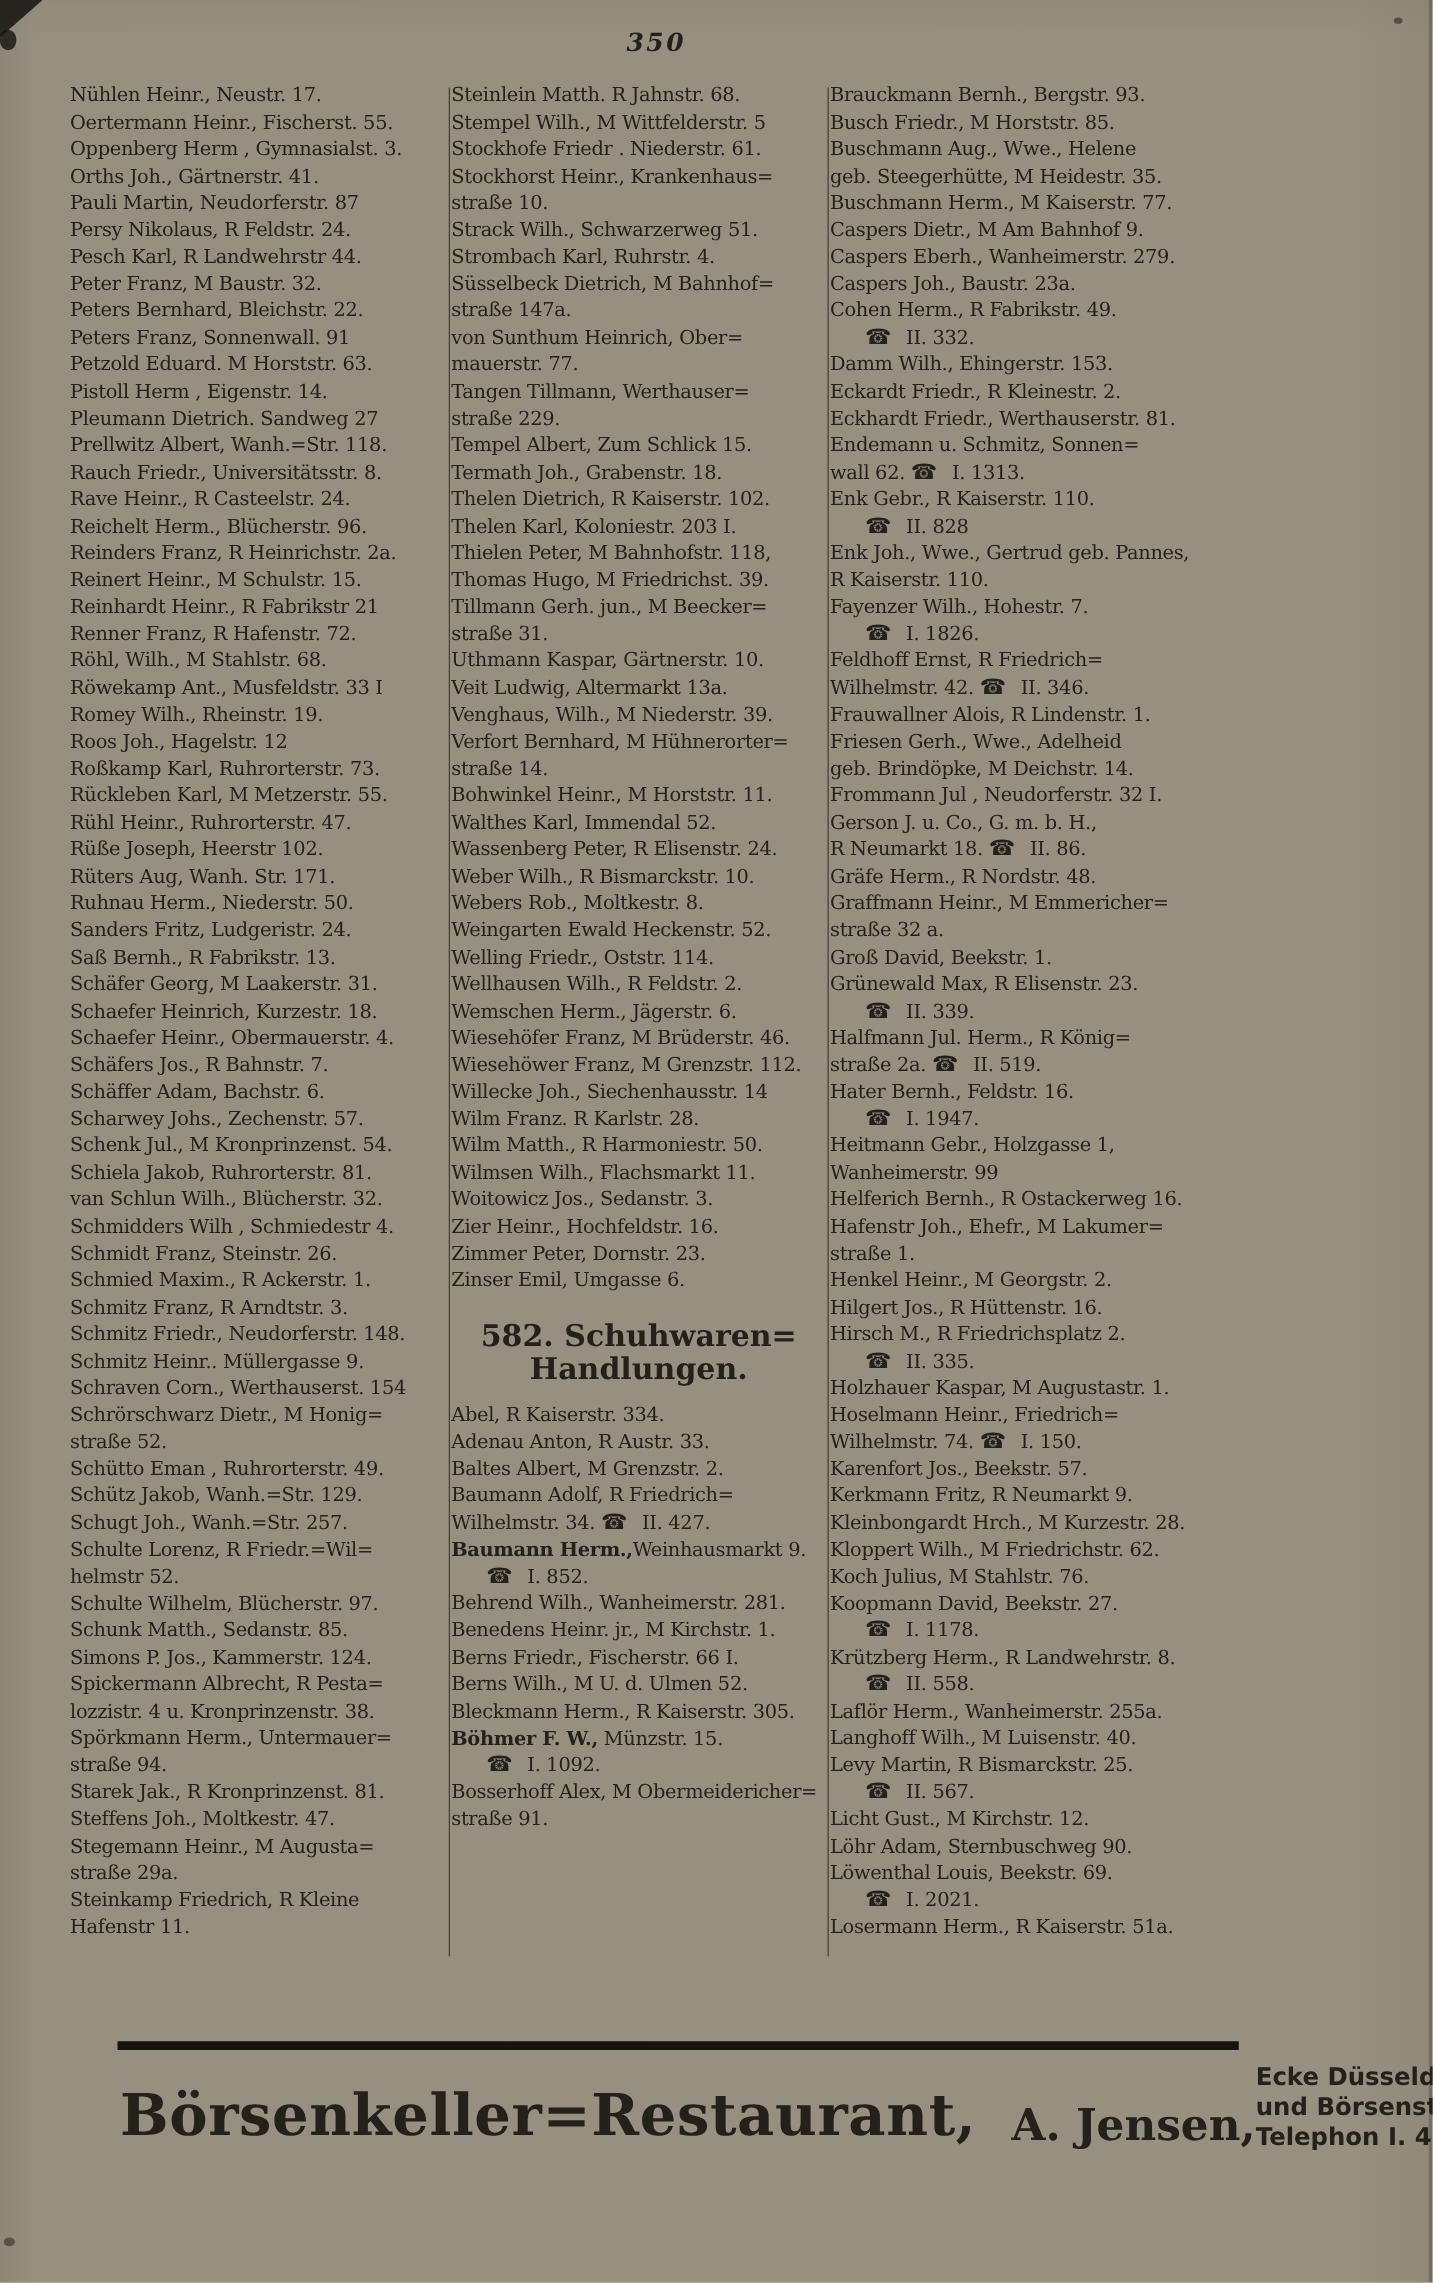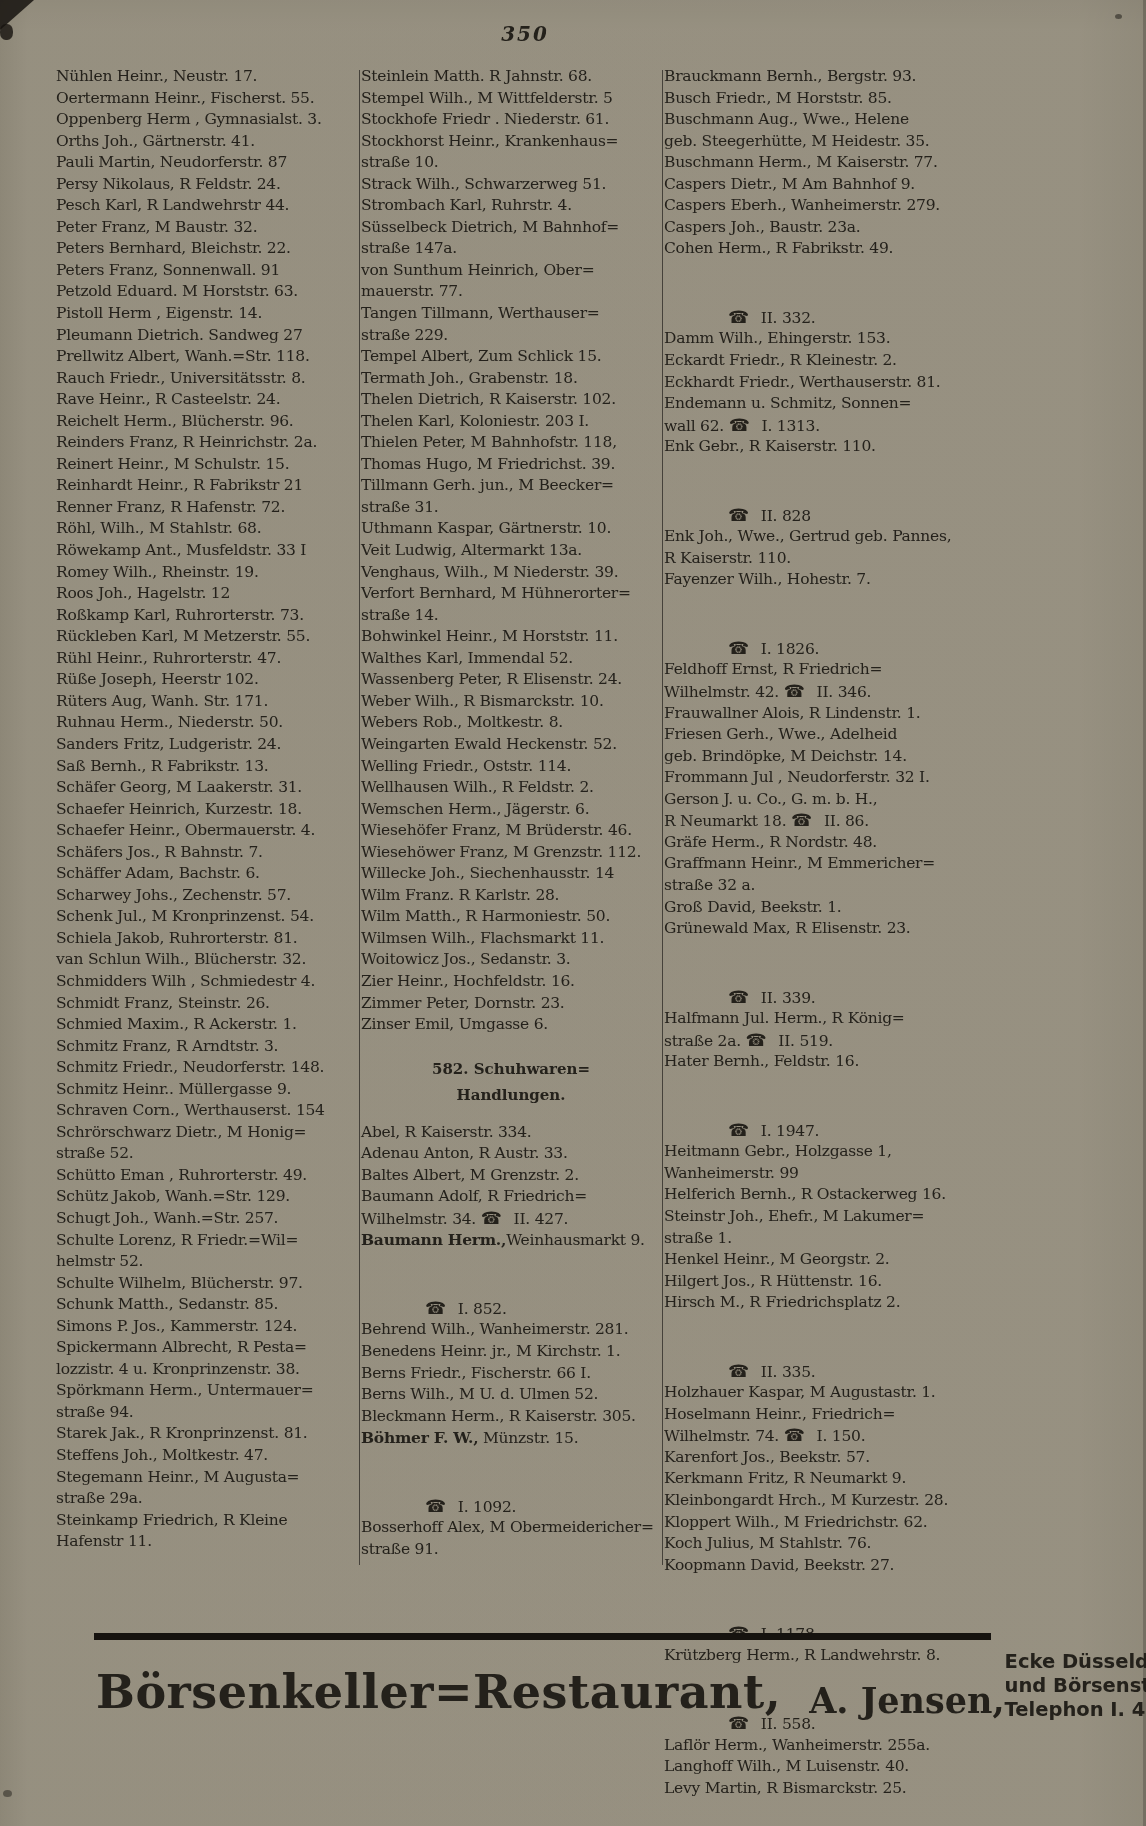--- a/index.html
+++ b/index.html
@@ -18,25 +18,25 @@
   }
   .columns{position:absolute;top:66px;left:56px;display:flex;}
   .col{flex:none;}
   .col-1{width:302px;}
   .col-2{width:300px;}
   .col-3{width:338px;}
   .vsep{flex:none;width:1px;background:#45413a;height:1495px;margin:4px 1px 0 1px;}
   .entry{font-size:15.5px;line-height:21.55px;letter-spacing:-0.25px;}
   .line{white-space:nowrap;height:21.55px;overflow:visible;}
   .cont{}
-  .cont.tel{padding-left:64px;margin-top:47px;}
+  .cont.tel{padding-left:28px;}
   .lead-bold{font-weight:bold;text-align:center;}
   .tel-icon{font-size:17px;margin-right:7px;letter-spacing:0;}
   .section-heading{
-    text-align:center;font-weight:bold;font-size:15px;line-height:26px;
+    text-align:center;font-weight:bold;font-size:24px;line-height:26px;
     margin:20px 0 14px 0;letter-spacing:0;
   }
   .ad-rule{position:absolute;left:94px;top:1633px;width:897px;height:7px;background:#16130f;}
   .ad{position:absolute;left:96px;top:1650px;width:1000px;display:flex;align-items:flex-end;}
   .ad-restaurant{font-size:46px;font-weight:bold;letter-spacing:0.5px;white-space:nowrap;line-height:1.6;}
   .ad-owner{font-size:35px;font-weight:bold;margin-left:28px;white-space:nowrap;line-height:1.7;}
   .ad-info{
     margin-left:auto;font-family:"DejaVu Sans", sans-serif;font-weight:bold;
     font-size:19.5px;line-height:24px;padding-bottom:8px;white-space:nowrap;
   }
@@ -520,21 +520,21 @@
         <div class="line cont tel"><span class="tel-icon">☎</span> I. 1947.</div>
       </div>
       <div class="entry">
         <div class="line">Heitmann Gebr., Holzgasse 1,</div>
         <div class="line cont">Wanheimerstr. 99</div>
       </div>
       <div class="entry">
         <div class="line">Helferich Bernh., R Ostackerweg 16.</div>
       </div>
       <div class="entry">
-        <div class="line">Steinstr Joh., Ehefr., M Lakumer=</div>
+        <div class="line">Hafenstr Joh., Ehefr., M Lakumer=</div>
         <div class="line cont">straße 1.</div>
       </div>
       <div class="entry">
         <div class="line">Henkel Heinr., M Georgstr. 2.</div>
       </div>
       <div class="entry">
         <div class="line">Hilgert Jos., R Hüttenstr. 16.</div>
       </div>
       <div class="entry">
         <div class="line">Hirsch M., R Friedrichsplatz 2.</div>

